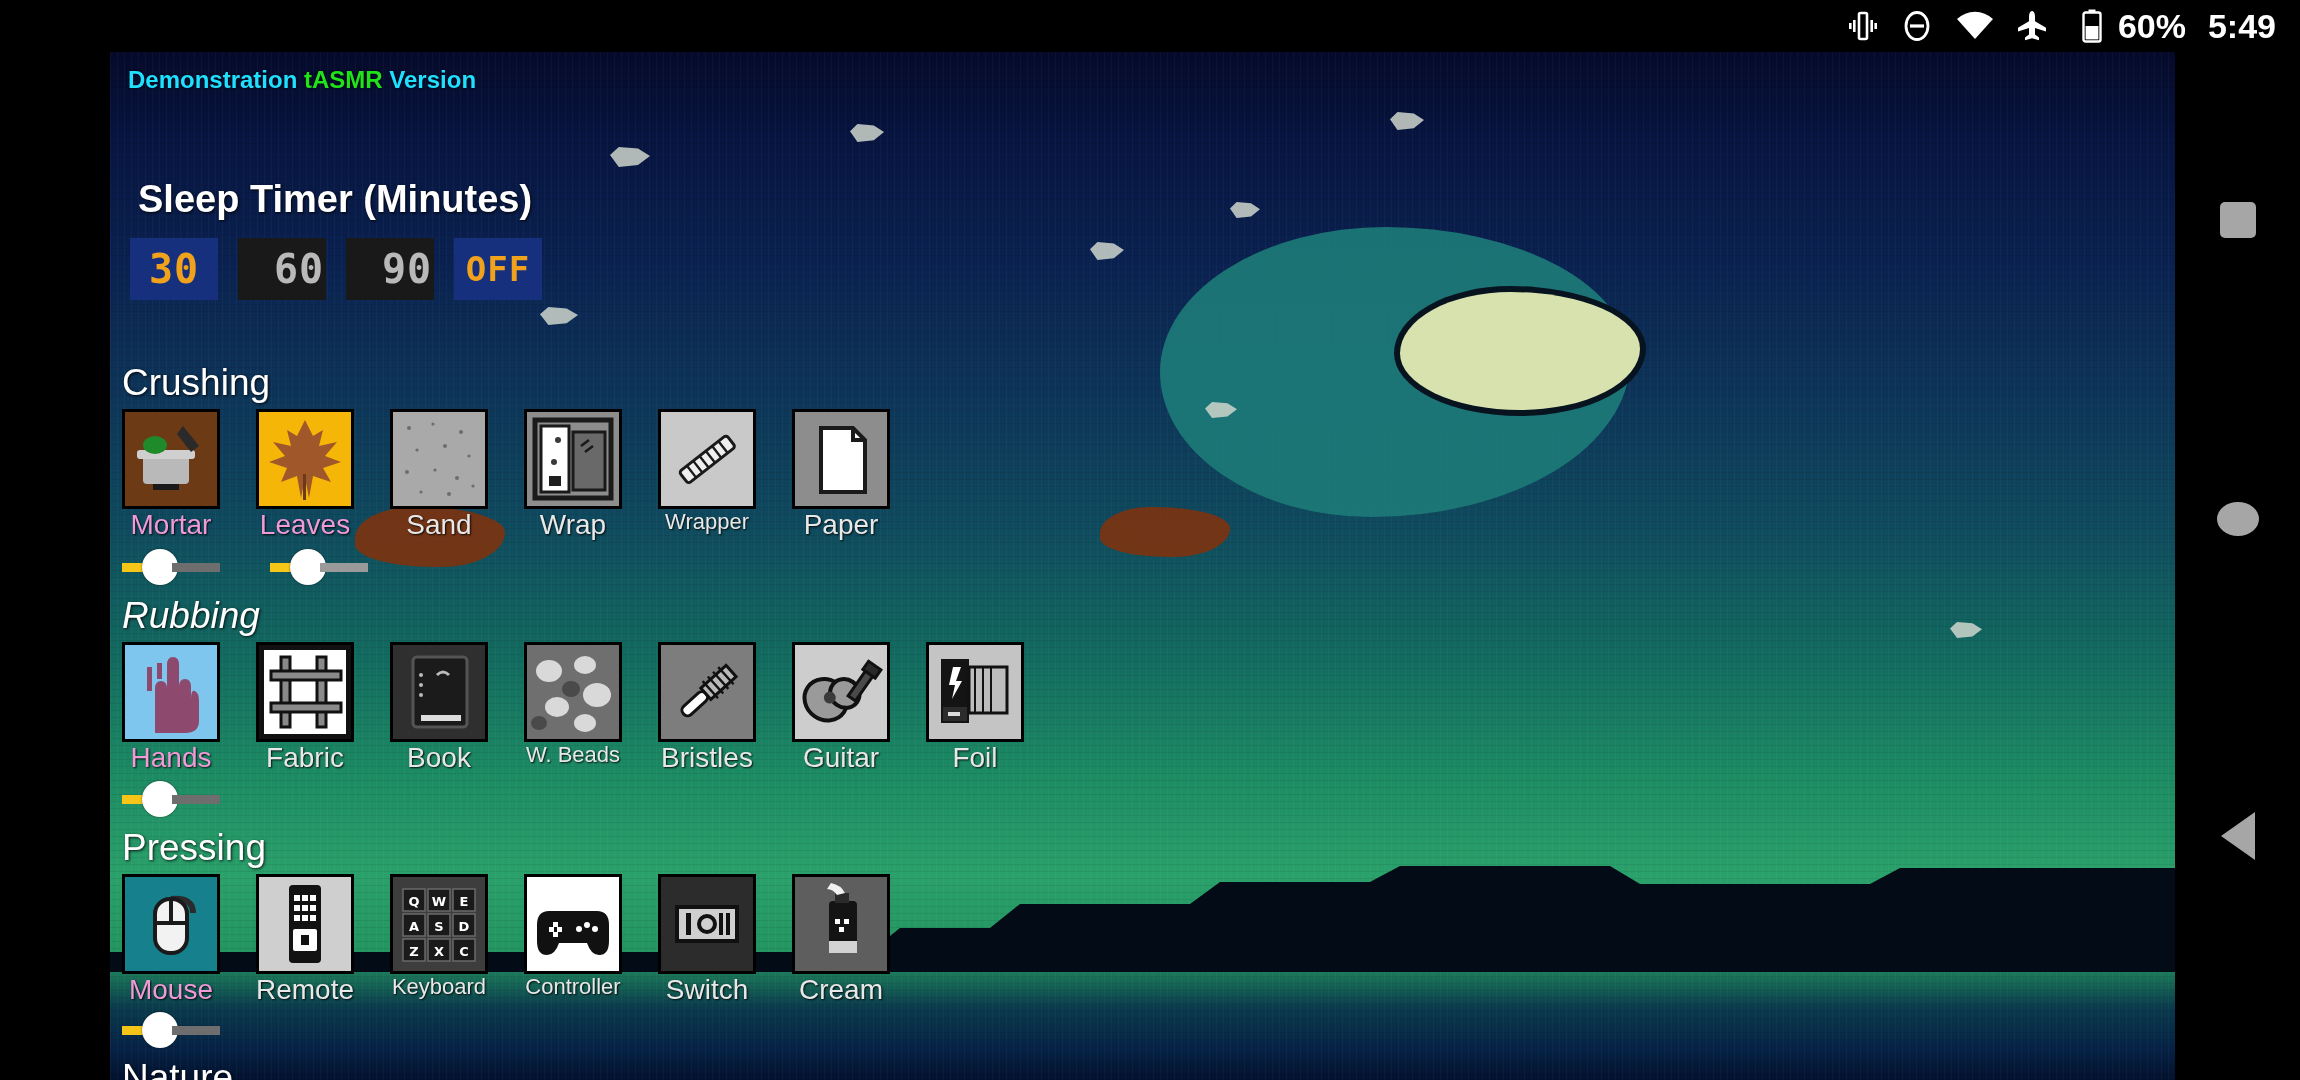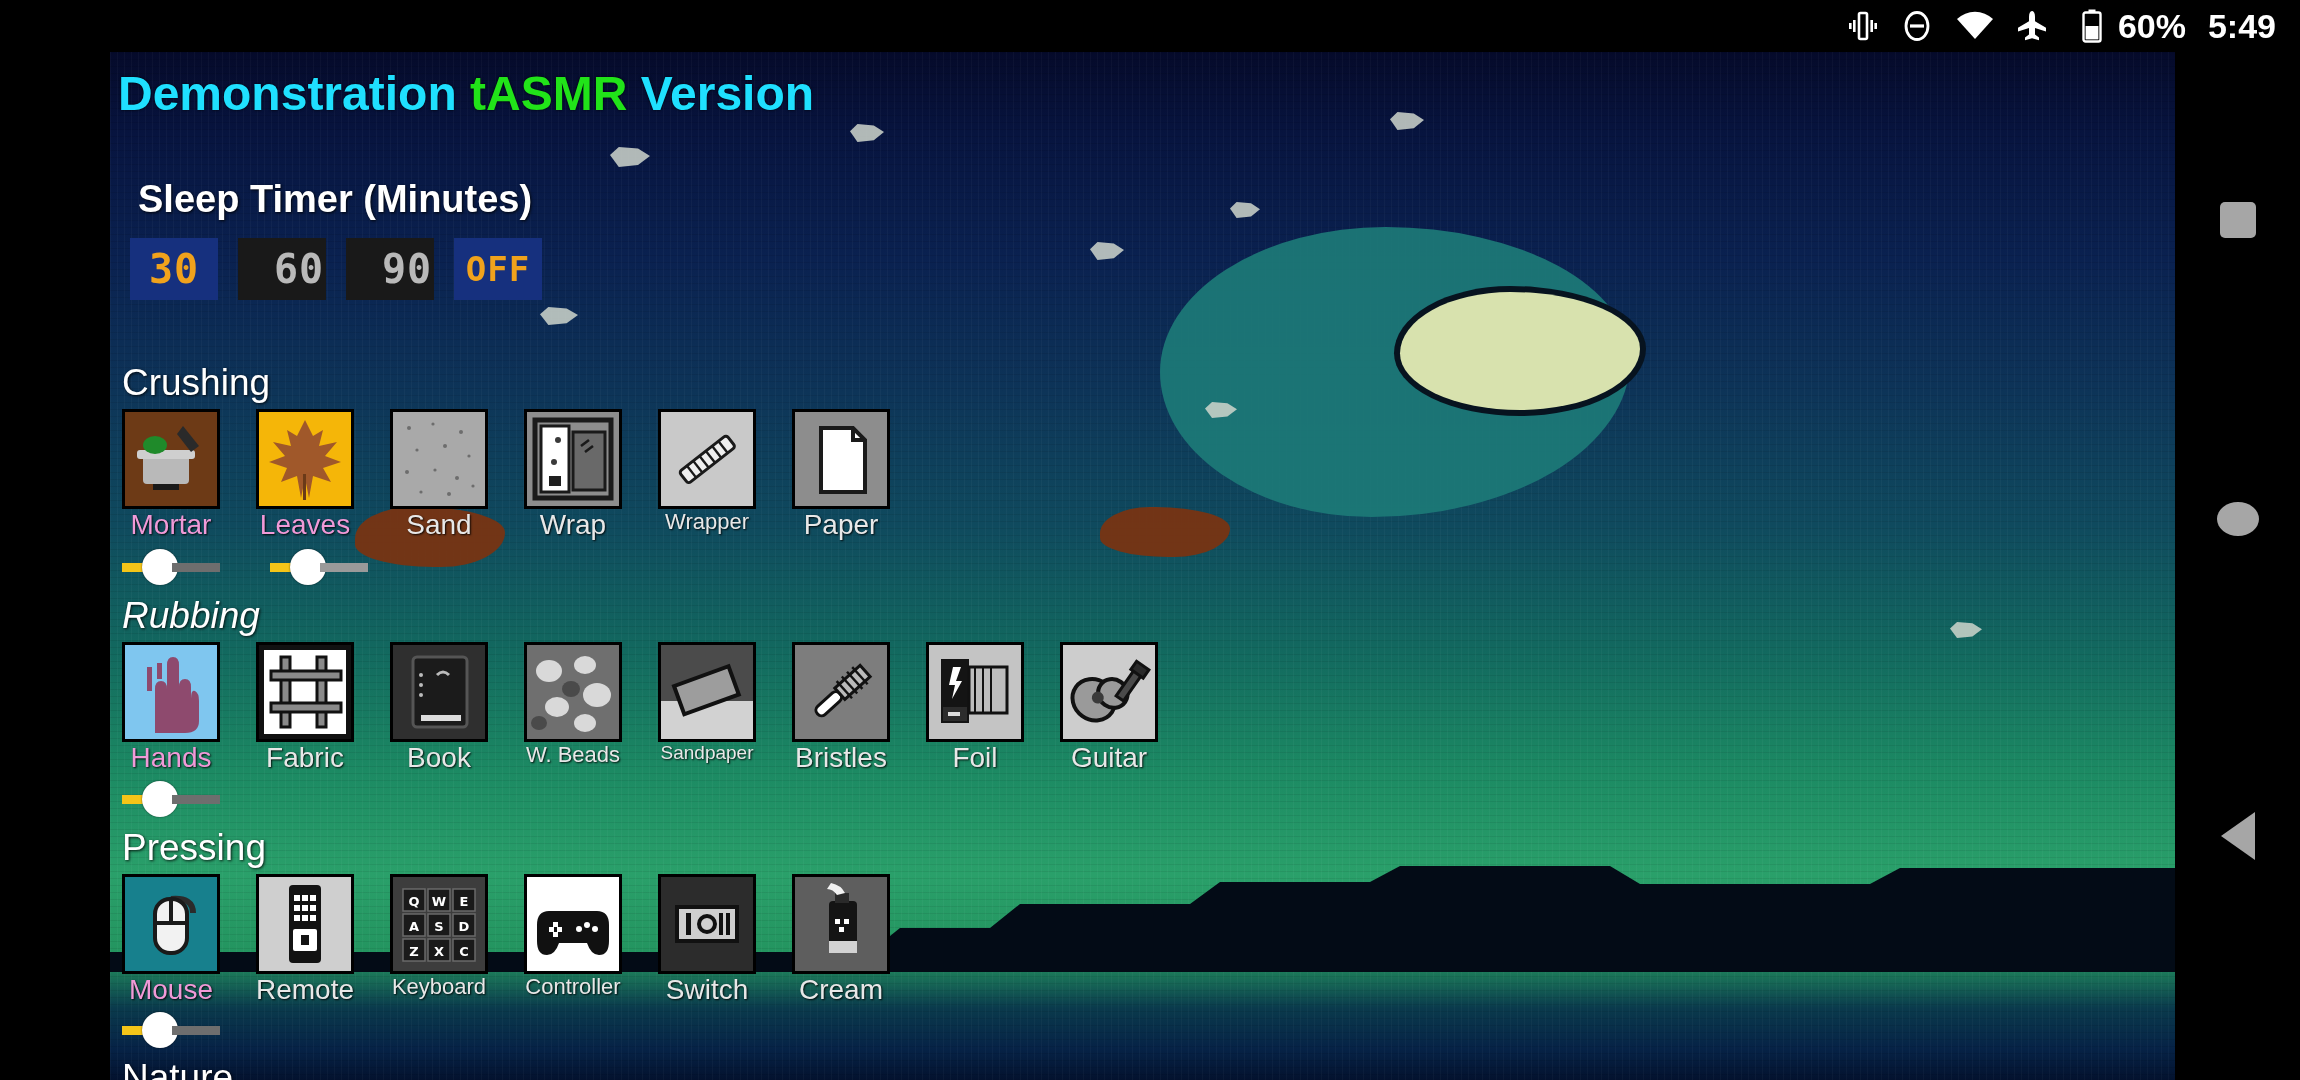--- a/index.html
+++ b/index.html
@@ -64,22 +64,22 @@
   }
   .coral {
     position:absolute; background:#7b3310; opacity:.92;
     border-radius:40% 60% 45% 55% / 55% 45% 60% 40%;
   }
 
   
   #content { position:absolute; inset:0; }
 
   #app-title {
-    position:absolute; left:8px; top:14px;
-    font-size:48px; font-weight:700; white-space:nowrap;
+    position:absolute; left:18px; top:14px;
+    font-size:24px; font-weight:700; white-space:nowrap;
     text-shadow:0 0 3px rgba(0,0,0,.9);
   }
   #app-title .c1 { color:#1fe0ff; }
   #app-title .c2 { color:#21e319; }
   #app-title .c3 { color:#1fe0ff; }
 
   .section-label {
     position:absolute; color:#ffffff; font-size:37px; font-weight:400;
     text-shadow:1px 1px 3px rgba(0,0,0,.85); white-space:nowrap;margin-left:16px;
   }
@@ -377,81 +377,70 @@
               </g>
               <g fill="#4a4a4a">
                 <ellipse cx="44" cy="44" rx="9" ry="8"></ellipse>
                 <ellipse cx="12" cy="78" rx="8" ry="7"></ellipse>
               </g>
             </svg>
           </div>
           <div class="tile-label sm">W. Beads</div>
         </div>
 
-        <div class="tile">
-          <div class="tile-img" style="background:#4b4b4b;">
-            <svg width="92" height="94" viewBox="0 0 92 94">
-              <rect x="0" y="56" width="92" height="38" fill="#d2d2d2"></rect>
-              <g transform="rotate(-20 46 44)">
-                <rect x="16" y="30" width="58" height="30" fill="#9d9d9d" stroke="#111" stroke-width="4"></rect>
-              </g>
-            </svg>
-          </div>
-          <div class="tile-label xs">Sandpaper</div>
-        </div>
 
         <div class="tile">
           <div class="tile-img" style="background:#7d7d7d;">
             <svg width="92" height="94" viewBox="0 0 92 94">
               <g transform="rotate(-42 46 47)">
                 <rect x="14" y="42" width="30" height="11" rx="5" fill="#fff" stroke="#111" stroke-width="3"></rect>
                 <rect x="44" y="40" width="34" height="15" fill="#b9b9b9" stroke="#111" stroke-width="3"></rect>
                 <g stroke="#111" stroke-width="2.4">
                   <path d="M50 36 L50 59"></path>
                     <path d="M57 36 L57 59"></path>
                     <path d="M64 36 L64 59"></path>
                     <path d="M71 36 L71 59"></path>
                 </g>
               </g>
             </svg>
           </div>
           <div class="tile-label">Bristles</div>
+        </div>
+
+        <div class="tile">
+          <div class="tile-img" style="background:#cdcdcd;">
+            <svg width="92" height="94" viewBox="0 0 92 94">
+              <g transform="rotate(35 46 47)">
+                <ellipse cx="38" cy="62" rx="22" ry="20" fill="#9a9a9a" stroke="#111" stroke-width="4"></ellipse>
+                <ellipse cx="50" cy="46" rx="15" ry="14" fill="#9a9a9a" stroke="#111" stroke-width="4"></ellipse>
+                <circle cx="40" cy="58" r="6" fill="#3a3a3a"></circle>
+                <rect x="54" y="12" width="9" height="34" fill="#4a4a4a" stroke="#111" stroke-width="3"></rect>
+                <rect x="51" y="6" width="15" height="10" fill="#2a2a2a" stroke="#111" stroke-width="3"></rect>
+              </g>
+            </svg>
+          </div>
+          <div class="tile-label">Guitar</div>
         </div>
 
         <div class="tile">
           <div class="tile-img" style="background:#c4c4c4;">
             <svg width="92" height="94" viewBox="0 0 92 94">
               <rect x="12" y="14" width="28" height="64" fill="#141414"></rect>
               <path d="M24 22 l8 0 l-5 14 l6 0 l-10 18 l3 -14 l-6 0 Z" fill="#fff"></path>
               <rect x="14" y="62" width="24" height="14" fill="#2c2c2c"></rect>
               <rect x="19" y="67" width="12" height="4" fill="#ddd"></rect>
               <rect x="40" y="22" width="38" height="46" fill="#bdbdbd" stroke="#111" stroke-width="3"></rect>
               <g stroke="#111" stroke-width="2">
                   <path d="M46 22 L46 68"></path>
                   <path d="M54 22 L54 68"></path>
                   <path d="M62 22 L62 68"></path>
                 </g>
             </svg>
           </div>
           <div class="tile-label">Foil</div>
-        </div>
-
-        <div class="tile">
-          <div class="tile-img" style="background:#cdcdcd;">
-            <svg width="92" height="94" viewBox="0 0 92 94">
-              <g transform="rotate(35 46 47)">
-                <ellipse cx="38" cy="62" rx="22" ry="20" fill="#9a9a9a" stroke="#111" stroke-width="4"></ellipse>
-                <ellipse cx="50" cy="46" rx="15" ry="14" fill="#9a9a9a" stroke="#111" stroke-width="4"></ellipse>
-                <circle cx="40" cy="58" r="6" fill="#3a3a3a"></circle>
-                <rect x="54" y="12" width="9" height="34" fill="#4a4a4a" stroke="#111" stroke-width="3"></rect>
-                <rect x="51" y="6" width="15" height="10" fill="#2a2a2a" stroke="#111" stroke-width="3"></rect>
-              </g>
-            </svg>
-          </div>
-          <div class="tile-label">Guitar</div>
         </div>
       </div>
 
       <div class="slider" style="left:12px;top:727px;">
         <div class="sl-fill"></div>
         <div class="sl-thumb"></div>
         <div class="sl-rest"></div>
       </div>
 
       <div class="section-label cat-title" style="top:775px;">Pressing</div>

